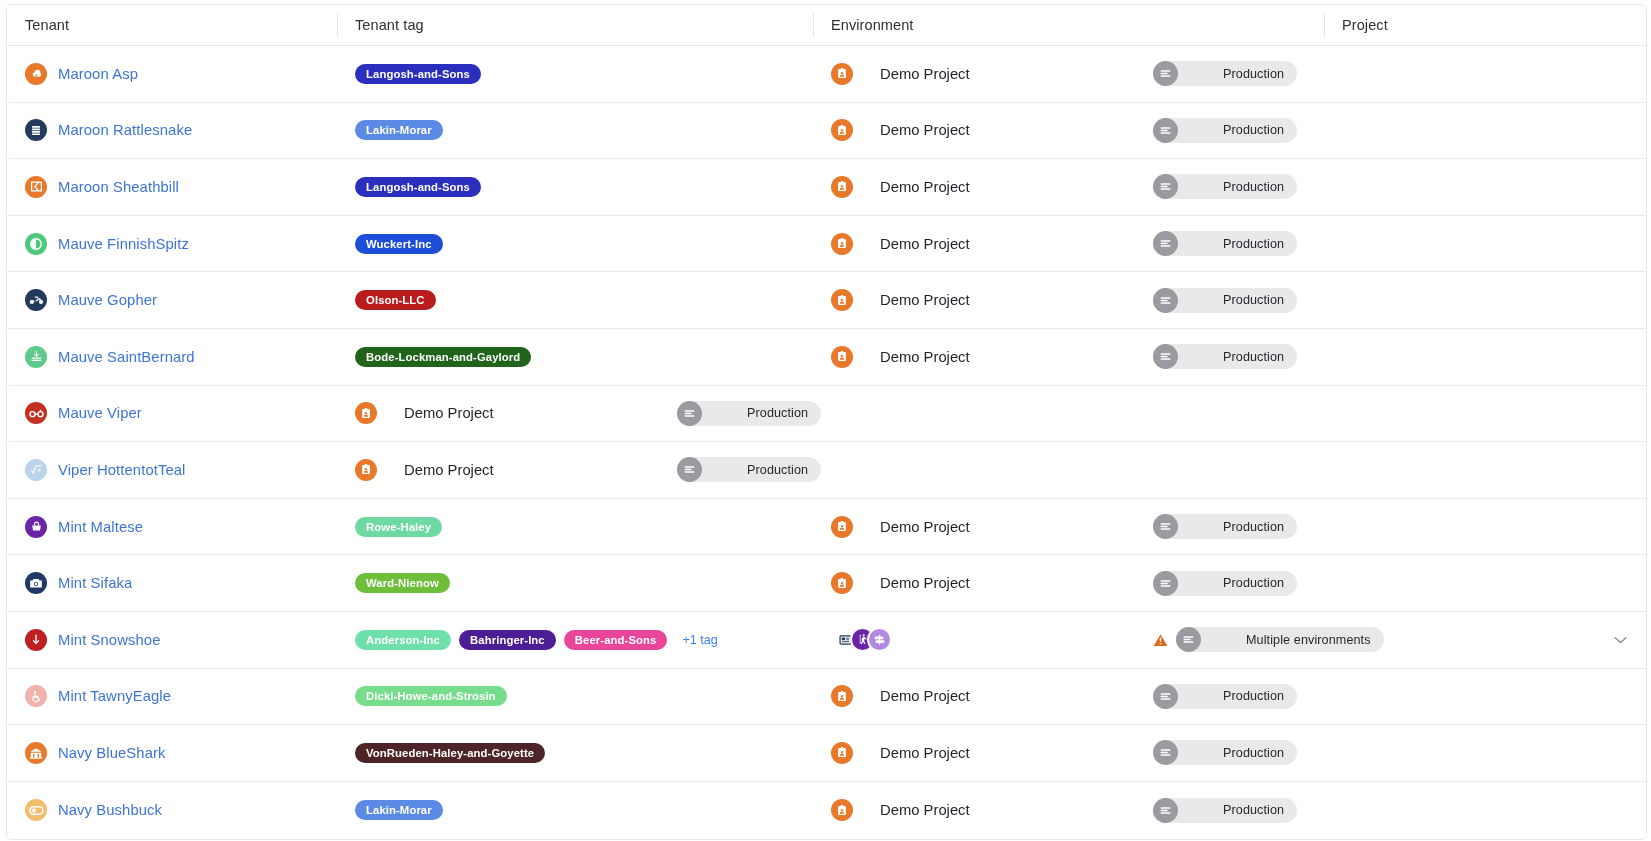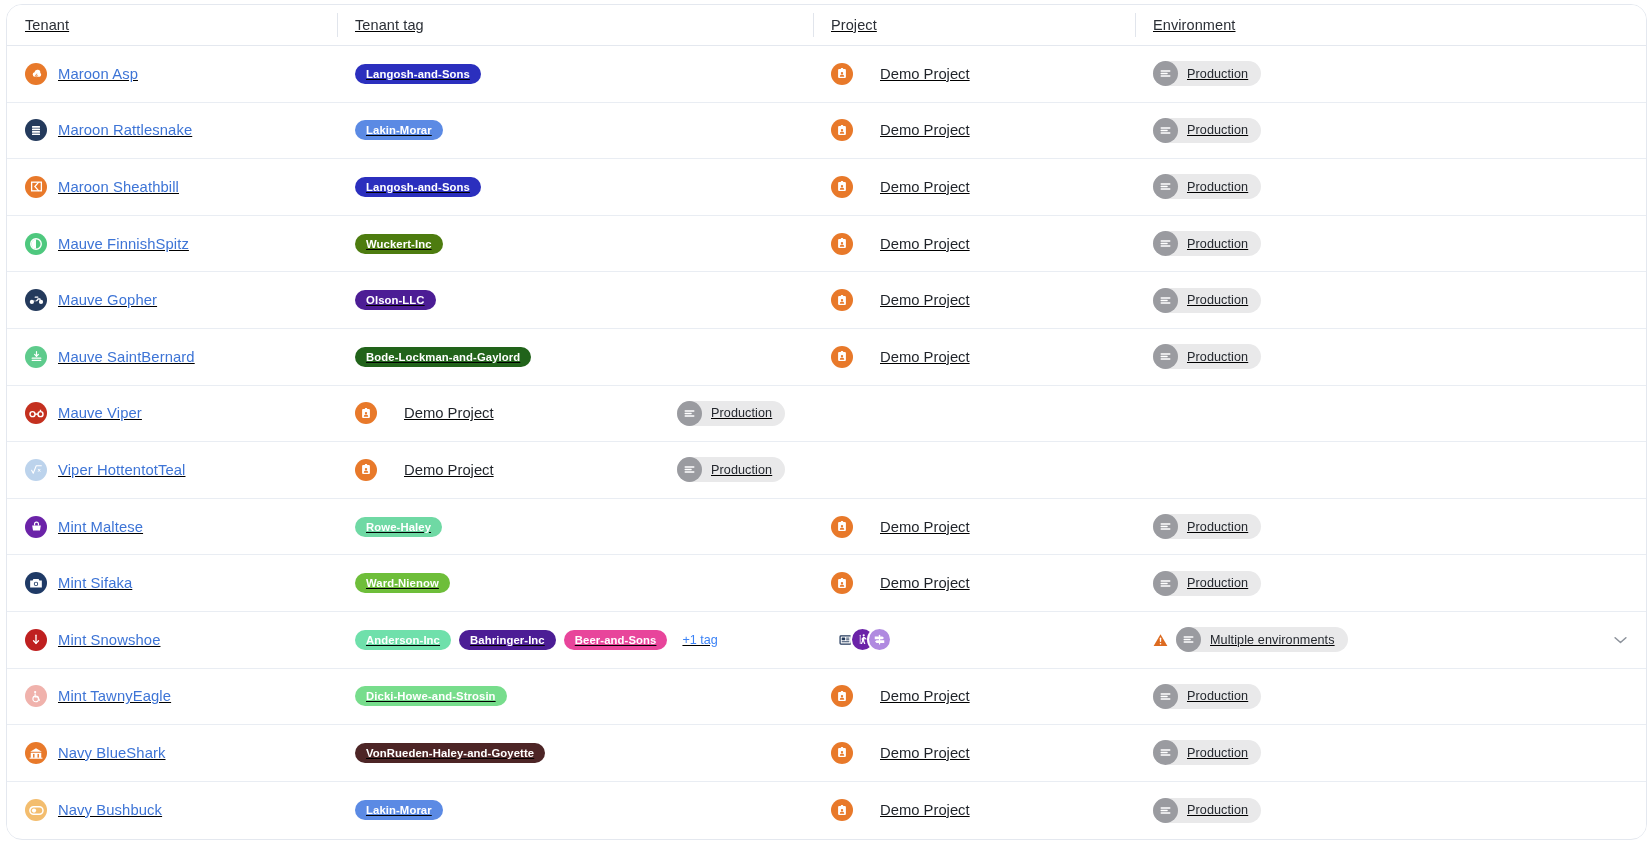--- a/index.html
+++ b/index.html
@@ -16,23 +16,22 @@
     height: 841px;
     background: #ffffff;
   }
   .table-card {
     position: absolute;
     left: 6px; top: 4px;
     width: 1641px;
     height: 836px;
     background: #ffffff;
     border: 1px solid #e4e8ef;
-    border-radius: 16px;
+    border-radius: 6px;
     overflow: hidden;
-    text-decoration: underline;
   }
 
   
   .thead {
     display: flex;
     height: 41px;
     border-bottom: 1px solid #e4e8ef;
     background: #ffffff;
   }
   .th {
@@ -148,20 +147,21 @@
 
   
   .env-badge {
     display: inline-flex;
     align-items: center;
     height: 25px;
     background: #e9e9ea;
     border-radius: 13px;
     padding-right: 13px;
     white-space: nowrap;
+    gap: 36px;
   }
   .env-dot {
     width: 25px; height: 25px;
     border-radius: 50%;
     background: #9a9ba0;
     flex: 0 0 25px;
     display: flex;
     align-items: center;
     justify-content: center;
     margin-right: 9px;
@@ -182,22 +182,22 @@
 </style>
 </head>
 <body>
 
 <div class="page">
   <div class="table-card">
 
     <div class="thead">
       <div class="th col-tenant">Tenant</div>
       <div class="th col-tag">Tenant tag</div>
+      <div class="th col-env">Environment</div>
       <div class="th col-project">Project</div>
-      <div class="th col-env">Environment</div>
     </div>
 
     <div id="tbody">
         <div class="row">
           <div class="cell tenant">
             <span class="avatar" style="background:#e8792a">
               <svg width="13" height="13" viewBox="0 0 24 24" fill="#ffffff">
                 <path d="M19 11.2A5.4 5.4 0 0 0 8.3 9.6 4.2 4.2 0 0 0 5 13.8 4.2 4.2 0 0 0 9.2 18h9A3.9 3.9 0 0 0 19 11.2z"></path>
                 <path d="M12.6 12.5l-3.1 4h2.1l-.7 3.3 3.2-4.2h-2.2z" fill="#ffffff" stroke="#e8792a" stroke-width="1"></path>
               </svg>
@@ -311,21 +311,21 @@
           <div class="cell tenant">
             <span class="avatar" style="background:#4ec87e">
               <svg width="14" height="14" viewBox="0 0 24 24">
                 <circle cx="12" cy="12" r="9" fill="none" stroke="#ffffff" stroke-width="2.4"></circle>
                 <path d="M12 4a8 8 0 0 0 0 16z" fill="#ffffff"></path>
               </svg>
             </span>
             <span class="tenant-name">Mauve FinnishSpitz</span>
           </div>
           <div class="cell tag">
-            <span class="pill" style="background:#4d7c0f">Wuckert-Inc</span>
+            <span class="pill" style="background:#1d4ed8">Wuckert-Inc</span>
           </div>
           <div class="cell project">
             <span class="proj-avatar">
               <svg width="12" height="13" viewBox="0 0 24 24" fill="#ffffff">
                 <rect x="4.2" y="3" width="15.6" height="18" rx="2.2"></rect>
                 <rect x="9.6" y="1.2" width="4.8" height="3.6" rx="1.2"></rect>
                 <circle cx="12" cy="11.2" r="2.4" fill="#e8792a"></circle>
                 <path d="M7.6 18.4c0-2.6 2-4.2 4.4-4.2s4.4 1.6 4.4 4.2z" fill="#e8792a"></path>
               </svg>
             </span>
@@ -350,21 +350,21 @@
               <svg width="15" height="12" viewBox="0 0 24 18" fill="#ffffff">
                 <circle cx="4.6" cy="12" r="3.4"></circle>
                 <circle cx="19.2" cy="12" r="3.4"></circle>
                 <path d="M5 10h6l3-4h4l1.5 4h-2l-1.5-2.4L13 11H5z"></path>
                 <rect x="9" y="3.4" width="6" height="1.8" rx=".8"></rect>
               </svg>
             </span>
             <span class="tenant-name">Mauve Gopher</span>
           </div>
           <div class="cell tag">
-            <span class="pill" style="background:#4c1d95">Olson-LLC</span>
+            <span class="pill" style="background:#b91c1c">Olson-LLC</span>
           </div>
           <div class="cell project">
             <span class="proj-avatar">
               <svg width="12" height="13" viewBox="0 0 24 24" fill="#ffffff">
                 <rect x="4.2" y="3" width="15.6" height="18" rx="2.2"></rect>
                 <rect x="9.6" y="1.2" width="4.8" height="3.6" rx="1.2"></rect>
                 <circle cx="12" cy="11.2" r="2.4" fill="#e8792a"></circle>
                 <path d="M7.6 18.4c0-2.6 2-4.2 4.4-4.2s4.4 1.6 4.4 4.2z" fill="#e8792a"></path>
               </svg>
             </span>

